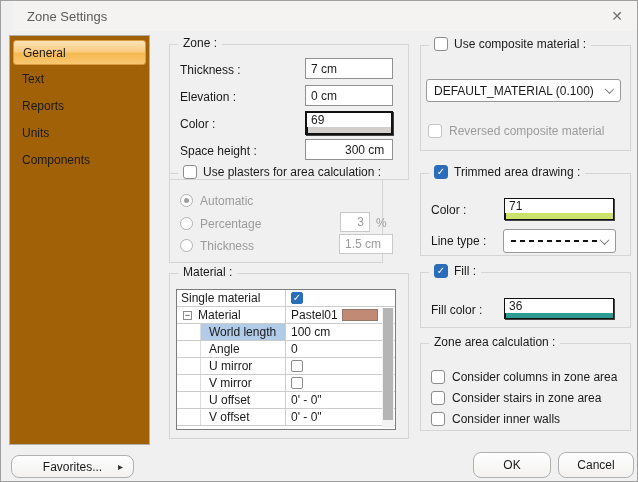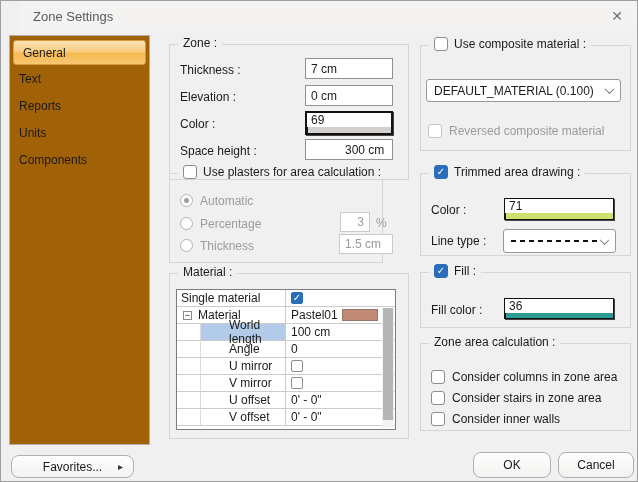--- a/index.html
+++ b/index.html
@@ -1,27 +1,27 @@
 <!DOCTYPE html>
 <html><head>
 <meta charset="utf-8">
 <style>
   * { margin:0; padding:0; box-sizing:border-box; }
   html,body { width:638px; height:482px; }
   body { font-family:"Liberation Sans", sans-serif; font-size:12px; color:#1a1a1a; background:#e8e8e8; }
   .dialog { position:relative; width:638px; height:482px; background:#f0f0f0; border:1px solid #9f9f9f; overflow:hidden; }
 
   
-  .titlebar { position:absolute; left:18px; top:0; right:0; height:30px; background:#f4f3f2; display:flex; align-items:center; }
+  .titlebar { position:absolute; left:12px; top:0; right:0; height:30px; background:#f4f3f2; display:flex; align-items:center; }
   .title { margin-left:14px; font-size:13px; color:#5a5a5a; }
   .close { position:absolute; right:0; top:0; width:40px; height:30px; display:flex; align-items:center; justify-content:center; font-size:14px; color:#707070; cursor:pointer; }
 
   
   .sidebar { position:absolute; left:8px; top:34px; width:141px; height:410px; background:#a16207; border:1px solid #b0b0b0; }
-  .side-item { height:27px; display:flex; align-items:center; padding-left:0; cursor:pointer;margin-left:9px; }
+  .side-item { height:27px; display:flex; align-items:center; padding-left:12px; cursor:pointer; }
   .side-item.sel { margin:4px 3px 0 3px; height:25px; border:1px solid #d89b40; border-radius:3px;
     background:linear-gradient(#fce3b8 0%, #f9cc82 45%, #f6b94f 55%, #f9c873 100%); padding-left:9px; }
 
   
   .gb { position:absolute; border:1px solid #d7d5d3; }
   .legend { position:absolute; top:-9px; left:8px; background:#f0f0f0; padding:0 5px; display:flex; align-items:center; gap:6px; white-space:nowrap; }
 
   
   .cb { width:14px; height:14px; border:1px solid #8c8c8c; border-radius:3px; background:#fff; display:inline-flex; align-items:center; justify-content:center; font-size:10px; line-height:1; color:#fff; flex:none; }
   .cb.on { background:#2a6ebb; border-color:#2a6ebb; }
@@ -45,21 +45,21 @@
   .dd { position:absolute; background:#fff; border:1px solid #999; border-radius:3px; display:flex; align-items:center; padding:0 7px; justify-content:space-between; cursor:pointer; }
   .chev { width:7px; height:7px; border-right:1.4px solid #7a7a7a; border-bottom:1.4px solid #7a7a7a; transform:rotate(45deg) translate(-1px,-1px); flex:none; }
   .dashline { height:2px; width:86px; background:repeating-linear-gradient(90deg,#111 0 5px,transparent 5px 9px); }
 
   
   .ztable { position:absolute; left:6px; top:15px; width:220px; height:141px; background:#fff; border:1px solid #7d7d7d; overflow:hidden; }
   .trow { height:17px; border-bottom:1px solid #cccccc; display:flex; }
   .lcell { width:109px; border-right:1px solid #cccccc; display:flex; align-items:center; padding-left:4px; position:relative; }
   .lcell.child { padding-left:24px; }
   .lcell.child::before { content:""; position:absolute; left:23px; top:0; bottom:0; border-left:1px solid #dcdcdc; }
-  .hlbox { flex:1; height:100%; display:flex; align-items:center; padding-left:28px; }
+  .hlbox { flex:1; height:100%; display:flex; align-items:center; padding-left:8px; }
   .hl { background:#b1cbe9; }
   .vcell { flex:1; display:flex; align-items:center; padding-left:5px; }
   .expbox { width:9px; height:9px; border:1px solid #8c8c8c; background:#fff; font-size:9px; line-height:7px; text-align:center; margin-right:6px; margin-left:2px; flex:none; }
   .mswatch { flex:1; height:12px; margin:0 3px 0 4px; border:1px solid #97776a; }
   .tscroll { position:absolute; right:1px; top:18px; width:12px; height:120px; background:#f3f3f3; }
   .tthumb { position:absolute; left:1px; right:1px; top:0; height:112px; background:#b5b5b5; }
 
   
   .btn { position:absolute; border:1px solid #b0b0b0; border-radius:8px; background:linear-gradient(#fefefe,#f3f2f1); display:flex; align-items:center; justify-content:center; cursor:pointer; }
   .fav-arrow { position:absolute; right:10px; font-size:10px; color:#333; }

